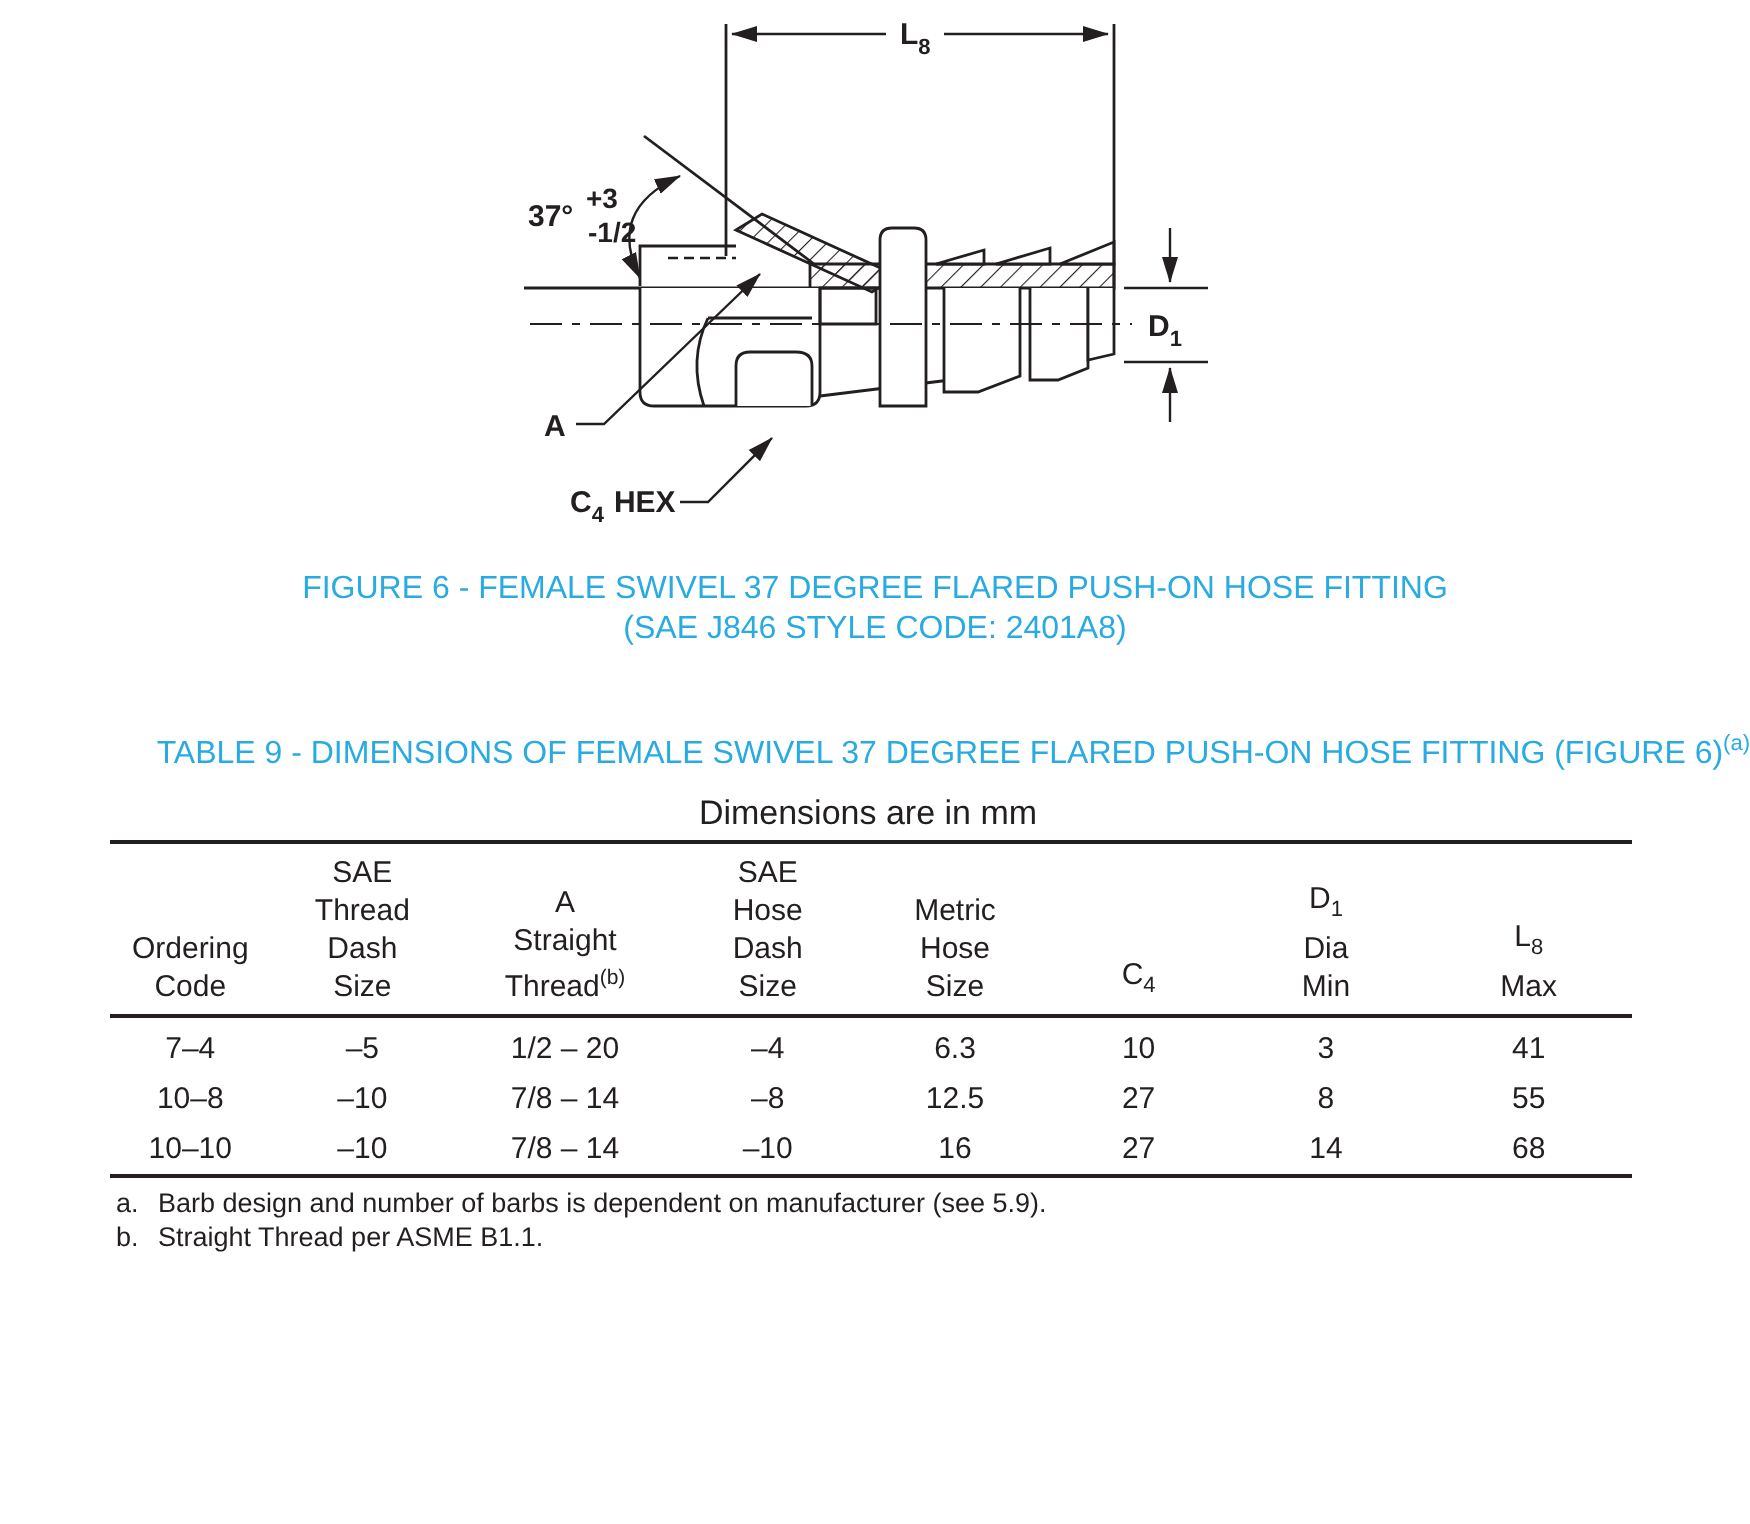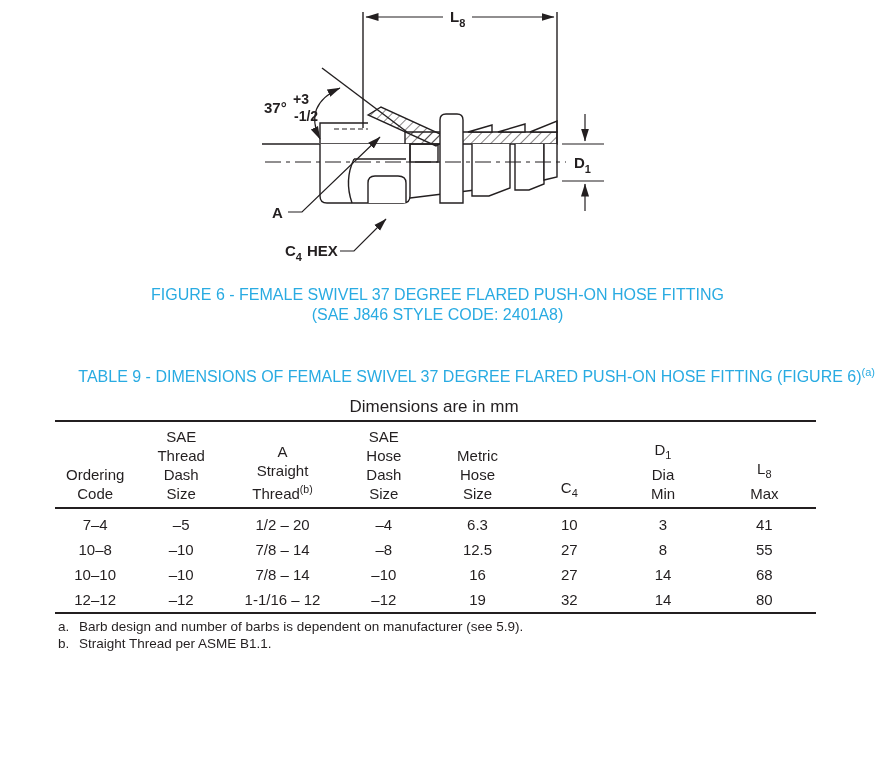--- a/index.html
+++ b/index.html
@@ -206,30 +206,20 @@
         <tr>
           <td>10–10</td>
           <td>–10</td>
           <td>7/8 – 14</td>
           <td>–10</td>
           <td>16</td>
           <td>27</td>
           <td>14</td>
           <td>68</td>
         </tr>
-        <tr>
-          <td>12–12</td>
-          <td>–12</td>
-          <td>1-1/16 – 12</td>
-          <td>–12</td>
-          <td>19</td>
-          <td>32</td>
-          <td>14</td>
-          <td>80</td>
-        </tr>
       </tbody>
   </table>
 
   <div class="footnotes">
     <div><span class="fn-prefix">a.</span><span>Barb design and number of barbs is dependent on manufacturer (see 5.9).</span></div>
     <div><span class="fn-prefix">b.</span><span>Straight Thread per ASME B1.1.</span></div>
   </div>
 </div>
 
 </body></html>

